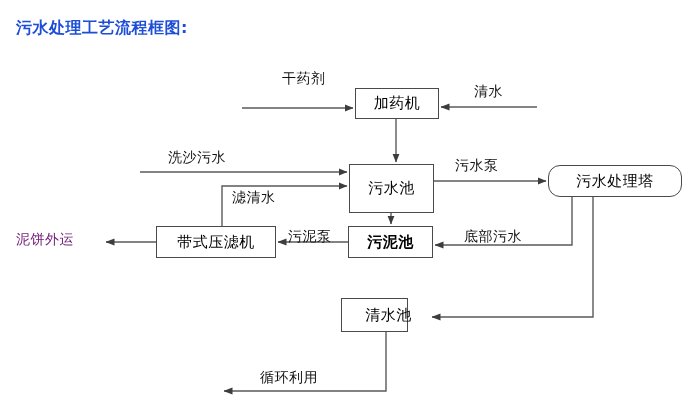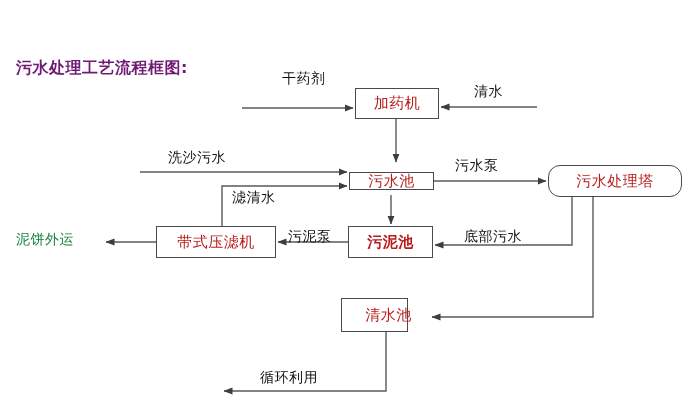--- a/index.html
+++ b/index.html
@@ -16,57 +16,56 @@
     height: 420px;
     background: #ffffff;
     overflow: hidden;
   }
   #title {
     position: absolute;
     left: 16px;
     top: 18px;
     font-size: 16px;
     font-weight: bold;
-    color: #701a75;
+    color: #1d4ed8;
     letter-spacing: 0.5px;
     white-space: nowrap;
-    margin-top: 40px;
   }
   svg#wires {
     position: absolute;
     left: 0;
     top: 0;
     width: 700px;
     height: 420px;
   }
   .node {
     position: absolute;
     box-sizing: border-box;
     border: 1.5px solid #4a4a4a;
     background: #ffffff;
     display: flex;
     align-items: center;
     justify-content: center;
     font-size: 15px;
-    color: #b91c1c;
+    color: #000000;
     white-space: nowrap;
     letter-spacing: 0.5px;
   }
   .edge-label {
     position: absolute;
     font-size: 14px;
     color: #111111;
     white-space: nowrap;
     letter-spacing: 0.5px;
     background: transparent;
   }
   .terminal-label {
     position: absolute;
     font-size: 14px;
-    color: #15803d;
+    color: #701a75;
     white-space: nowrap;
     letter-spacing: 0.5px;
   }
 </style>
 </head>
 <body>
 
 <div id="canvas">
 
   <div id="title">污水处理工艺流程框图:</div>
@@ -102,21 +101,21 @@
       <path d="M593,197 L593,317 L432,317" marker-end="url(#ah)"></path>
 
       <path d="M386,332 L386,391 L224,391" marker-end="url(#ah)"></path>
     </g>
   </svg>
 
   <div class="node" style="left:355px; top:88px; width:84px; height:31px;">
     <span>加药机</span>
   </div>
 
-  <div class="node" style="left:349px; top:172px; width:85px; height:18px;">
+  <div class="node" style="left:349px; top:164px; width:85px; height:49px;">
     <span>污水池</span>
   </div>
 
   <div class="node" style="left:548px; top:165px; width:134px; height:32px;border-radius:12px;">
     <span>污水处理塔</span>
   </div>
 
   <div class="node" style="left:156px; top:226px; width:120px; height:32px;">
     <span>带式压滤机</span>
   </div>

